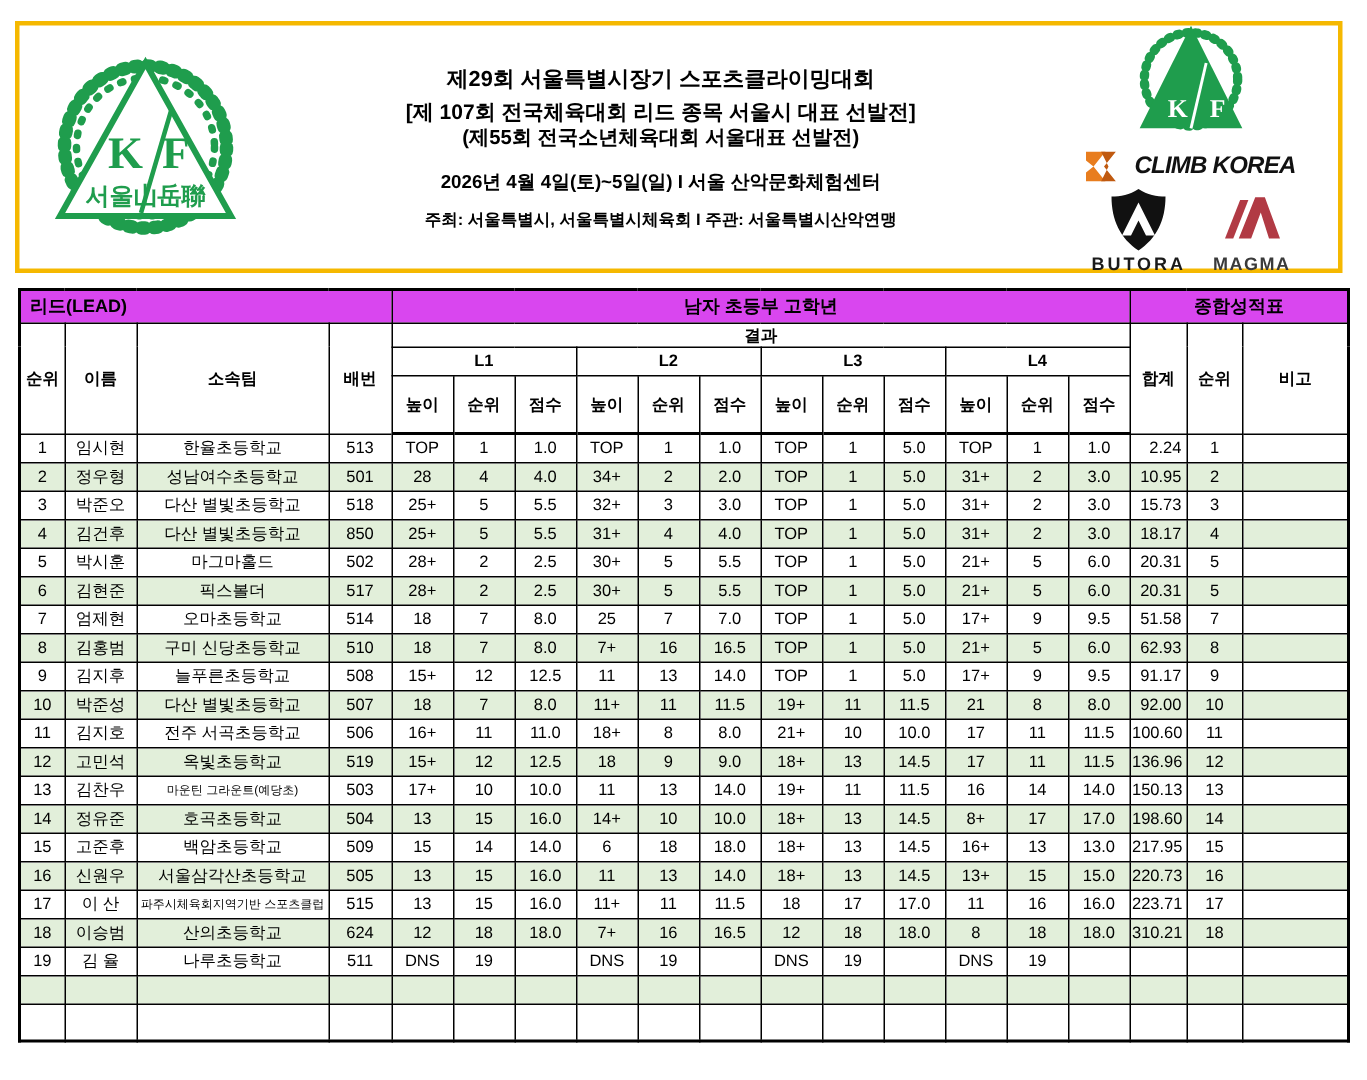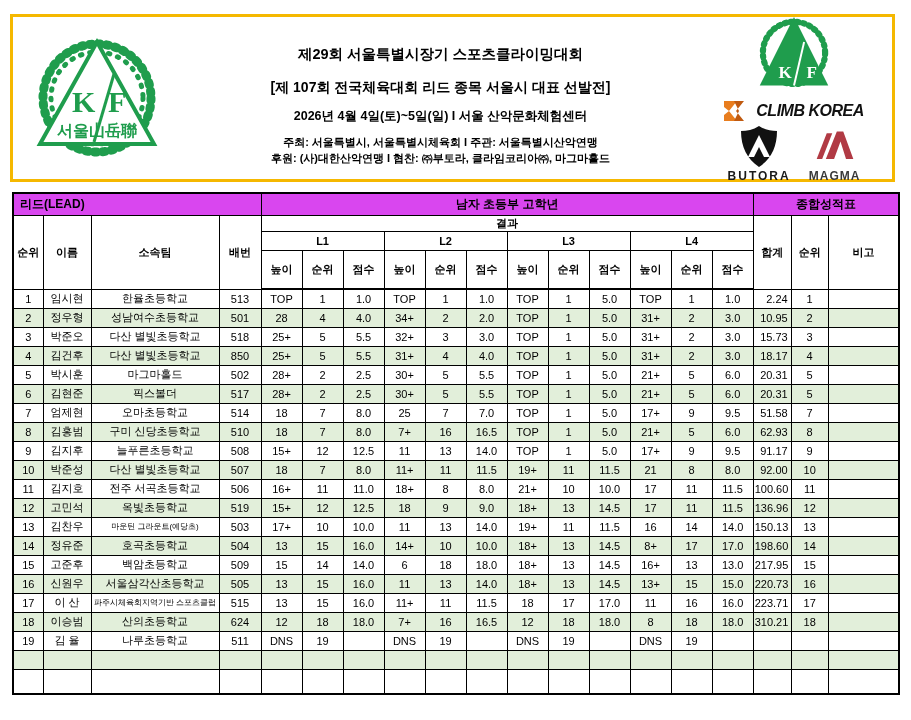--- a/index.html
+++ b/index.html
@@ -13,21 +13,21 @@
 
   
   .header-box {
     position:absolute; left:10px; top:14px; width:885px; height:168px;
     border:3px solid #F5B800;
     display:flex; align-items:center;
     background:#fff;
   }
   .logo-left { width:168px; display:flex; justify-content:center; align-items:center; }
   .titles { flex:1; text-align:center; line-height:1.25; }
-  .t1 { font-size:14.5px; font-weight:bold; margin:16px 0; }
+  .t1 { font-size:14.5px; font-weight:bold; margin:4px 0; }
   .t2 { font-size:14px;   font-weight:bold; margin:1px 0; }
   .t3 { font-size:13.5px; font-weight:bold; margin:1px 0; }
   .t-date { font-size:12.5px; font-weight:bold; margin:13px 0 11px 0; }
   .t-host { font-size:11px; font-weight:bold; margin:2px 0; }
   .t-sponsor { font-size:11px; font-weight:bold; margin:2px 0; }
   .logo-right { width:192px; display:flex; flex-direction:column; align-items:center; gap:3px; padding-right:4px; }
   .ck-row { display:flex; align-items:center; gap:12px; }
   .ck-text { font-size:16px; font-weight:900; font-style:italic; letter-spacing:-0.5px; color:#111; }
   .brand-row { display:flex; align-items:flex-end; gap:18px; margin-top:2px; }
   .brand { display:flex; flex-direction:column; align-items:center; }
@@ -70,23 +70,23 @@
       <line x1="82" y1="42" x2="62" y2="110" stroke="#1F9D4D" stroke-width="3"></line>
       <text x="40" y="80" font-family="'Liberation Serif', serif" font-size="30" font-weight="bold" fill="#1F9D4D">K</text>
       <text x="76" y="80" font-family="'Liberation Serif', serif" font-size="30" font-weight="bold" fill="#1F9D4D">F</text>
       <text x="65" y="104" text-anchor="middle" font-size="16" font-weight="bold" fill="#1F9D4D">서울山岳聯</text>
     </svg>
   </div>
 
   <div class="titles">
     <div class="t1">제29회 서울특별시장기 스포츠클라이밍대회</div>
     <div class="t2">[제 107회 전국체육대회 리드 종목 서울시 대표 선발전]</div>
+    <div class="t3">(제55회 전국소년체육대회 서울대표 선발전)</div>
     <div class="t-date">2026년 4월 4일(토)~5일(일) I 서울 산악문화체험센터</div>
     <div class="t-host">주최: 서울특별시, 서울특별시체육회  I  주관: 서울특별시산악연맹</div>
-    <div class="t-sponsor">후원: (사)대한산악연맹 I 협찬: ㈜부토라, 클라임코리아㈜, 마그마홀드</div>
   </div>
 
   <div class="logo-right">
     <svg width="78" height="84" viewBox="0 0 100 108">
       <circle cx="50" cy="50" r="40" fill="none" stroke="#1F9D4D" stroke-width="8" stroke-dasharray="2 6" stroke-linecap="round"></circle>
       <polygon points="50,4 94,92 6,92" fill="#1F9D4D"></polygon>
       <line x1="63" y1="36" x2="50" y2="92" stroke="#ffffff" stroke-width="2.5"></line>
       <text x="30" y="82" font-family="'Liberation Serif', serif" font-size="22" font-weight="bold" fill="#ffffff">K</text>
       <text x="66" y="82" font-family="'Liberation Serif', serif" font-size="22" font-weight="bold" fill="#ffffff">F</text>
     </svg>

